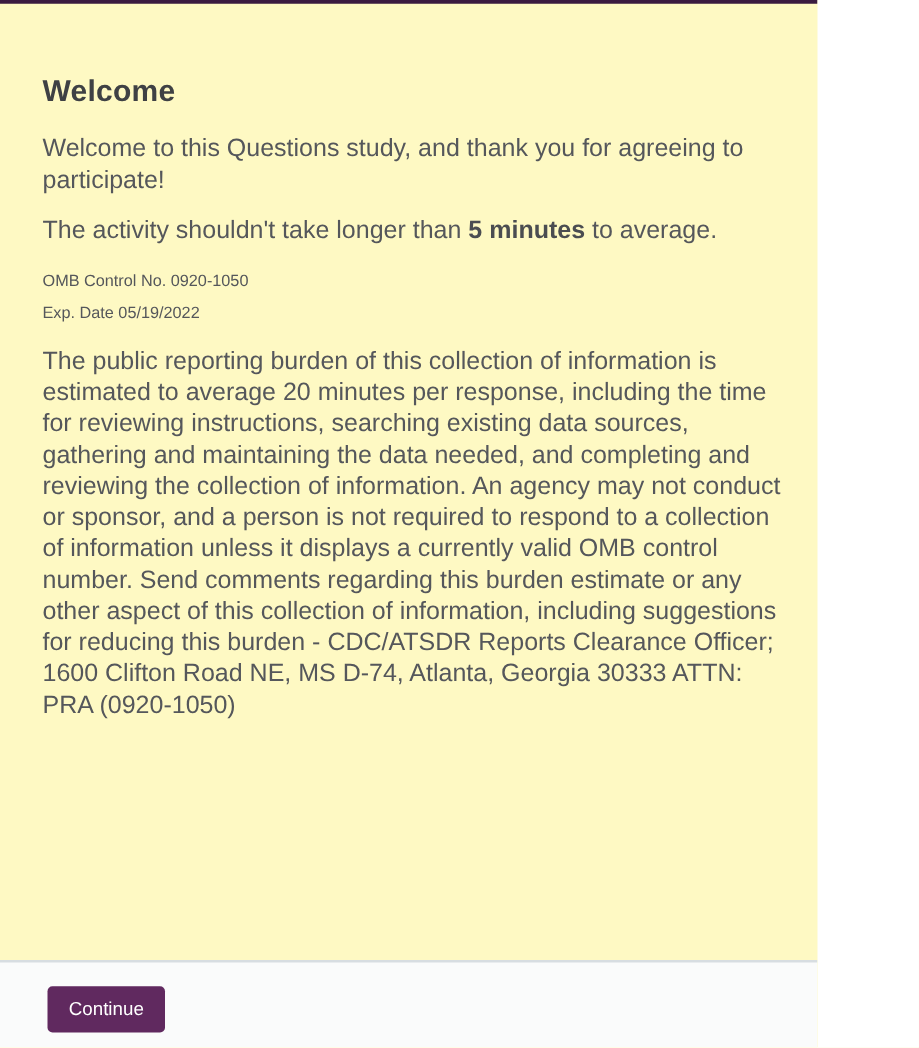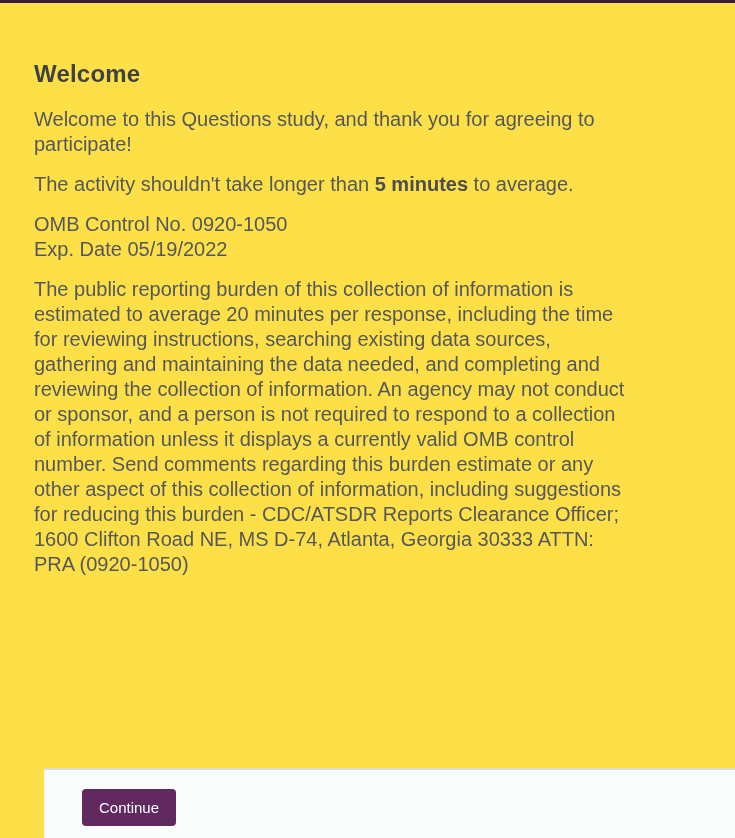--- a/index.html
+++ b/index.html
@@ -4,23 +4,23 @@
 <style>
   * { box-sizing: border-box; }
   html, body {
     margin: 0;
     padding: 0;
     background: #ffffff;
     font-family: "Liberation Sans", sans-serif;
   }
   .viewport {
     position: relative;
-    width: 735px;
+    width: 654px;
     height: 838px;
-    background: #fde047;
+    background: #fef9c3;
     overflow: hidden;
     padding-left: 15px;
   }
   .top-bar {
     position: absolute;
     top: 0;
     left: 0;
     width: 100%;
     height: 3px;
     background: #3a1b40;
@@ -46,33 +46,32 @@
   }
   .para .bold {
     font-weight: bold;
     color: #4b4d51;
     text-align: center;
   }
   .omb-block {
     margin: 0 0 15px 0;
   }
   .omb-block .omb-line {
-    font-size: 20px;
+    font-size: 13px;
     line-height: 25px;
     color: #55575b;
   }
   .footer {
     position: absolute;
     left: 0;
     bottom: 0;
     width: 100%;
     height: 70px;
     background: #fafbfb;
     border-top: 2px solid #d7dde1;
-    margin-left: 44px;
   }
   .continue-button {
     position: absolute;
     left: 38px;
     top: 19px;
     background: #60295f;
     color: #ffffff;
     border: none;
     border-radius: 4px;
     padding: 10px 17px;

